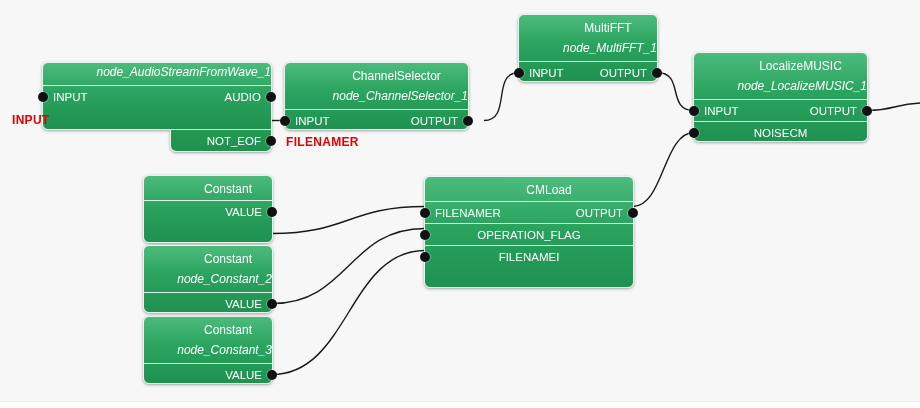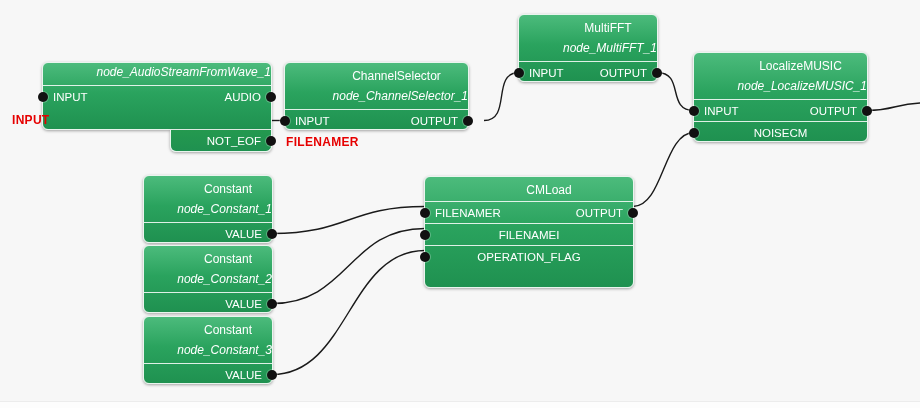--- a/index.html
+++ b/index.html
@@ -113,32 +113,31 @@
 
   <div class="node" style="left:424px;top:148px;width:210px;height:112px;margin-top:28px;">
     <div class="node-title">CMLoad</div>
     <div class="prow">
       <span>FILENAMER</span>
       <span>OUTPUT</span>
       <span class="dot in"></span>
       <span class="dot out"></span>
     </div>
     <div class="prow only-in">
-      <span>FILENAMEI</span>
+      <span>OPERATION_FLAG</span>
       <span class="dot in"></span>
     </div>
     <div class="prow only-in">
-      <span>OPERATION_FLAG</span>
+      <span>FILENAMEI</span>
       <span class="dot in"></span>
     </div>
   </div>
 
   <div class="node" style="left:143px;top:175px;width:130px;height:68px;">
     <div class="node-title">Constant</div>
-    <div class="node-sub">node_Constant_1</div>
     <div class="prow only-out">
       <span>VALUE</span>
       <span class="dot out"></span>
     </div>
   </div>
 
   <div class="node" style="left:143px;top:245px;width:130px;height:68px;">
     <div class="node-title">Constant</div>
     <div class="node-sub">node_Constant_2</div>
     <div class="prow only-out">

